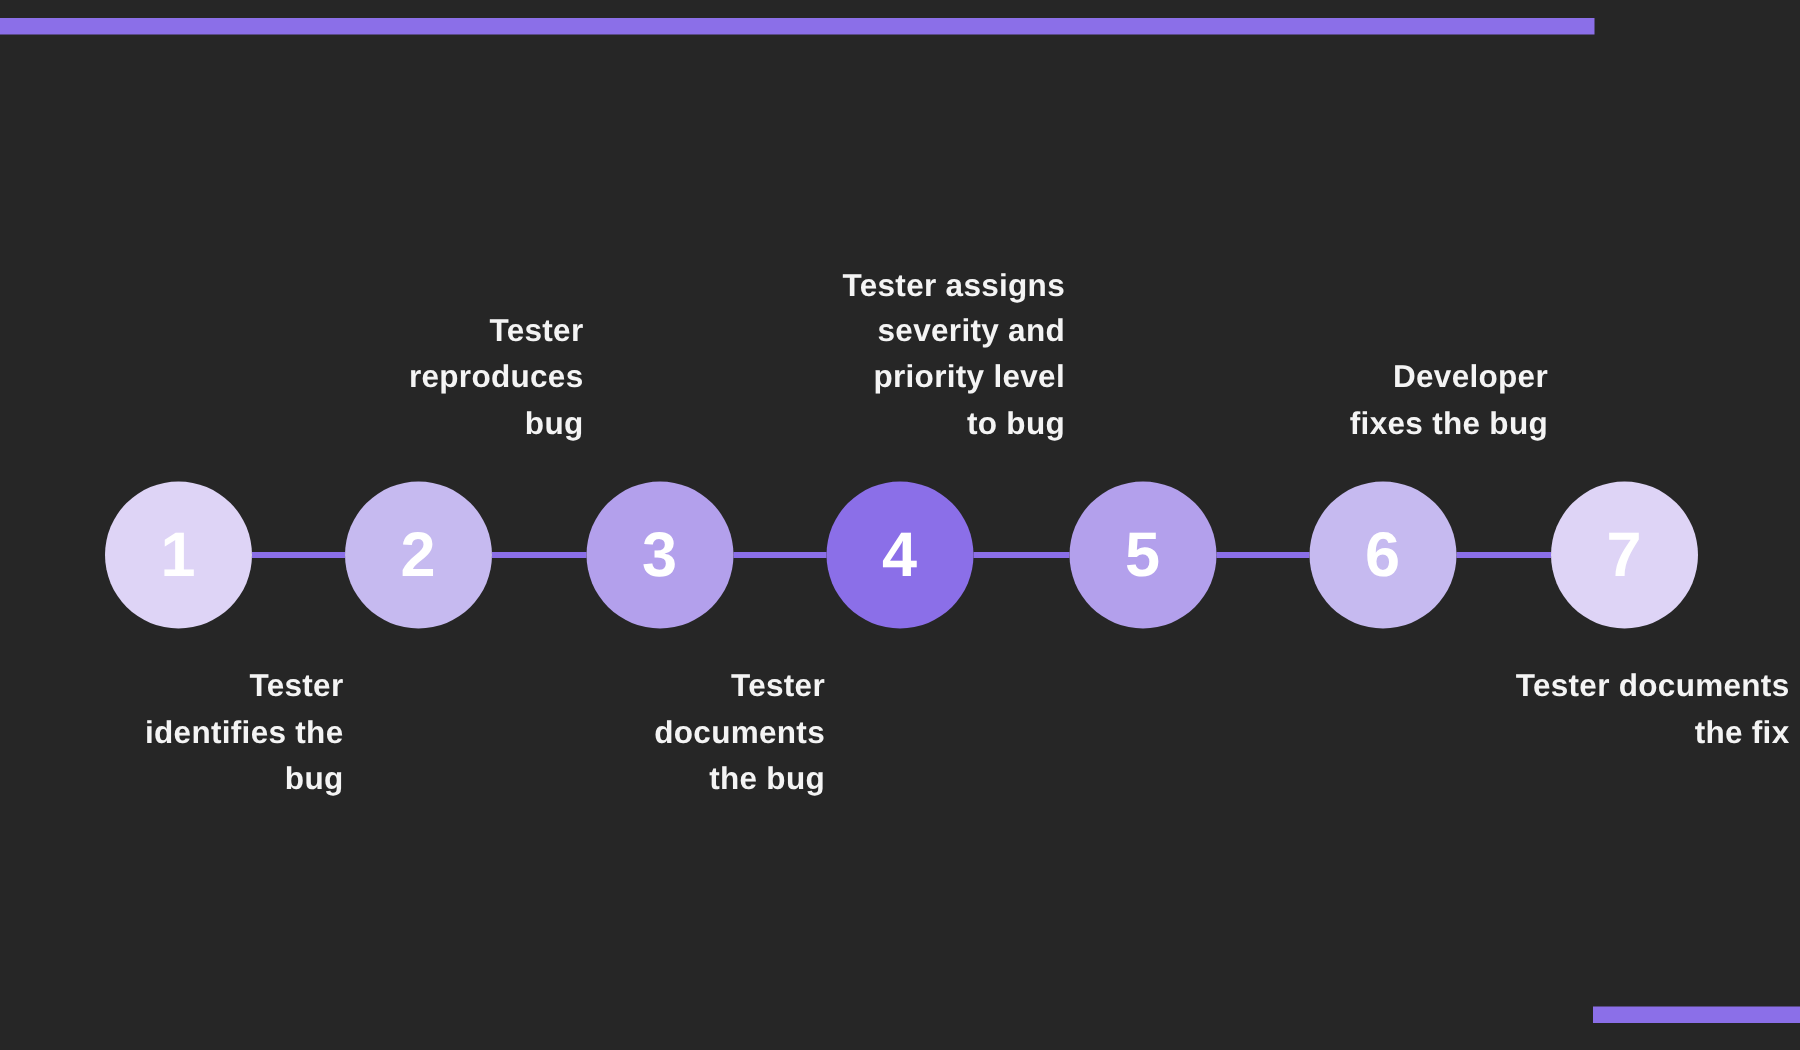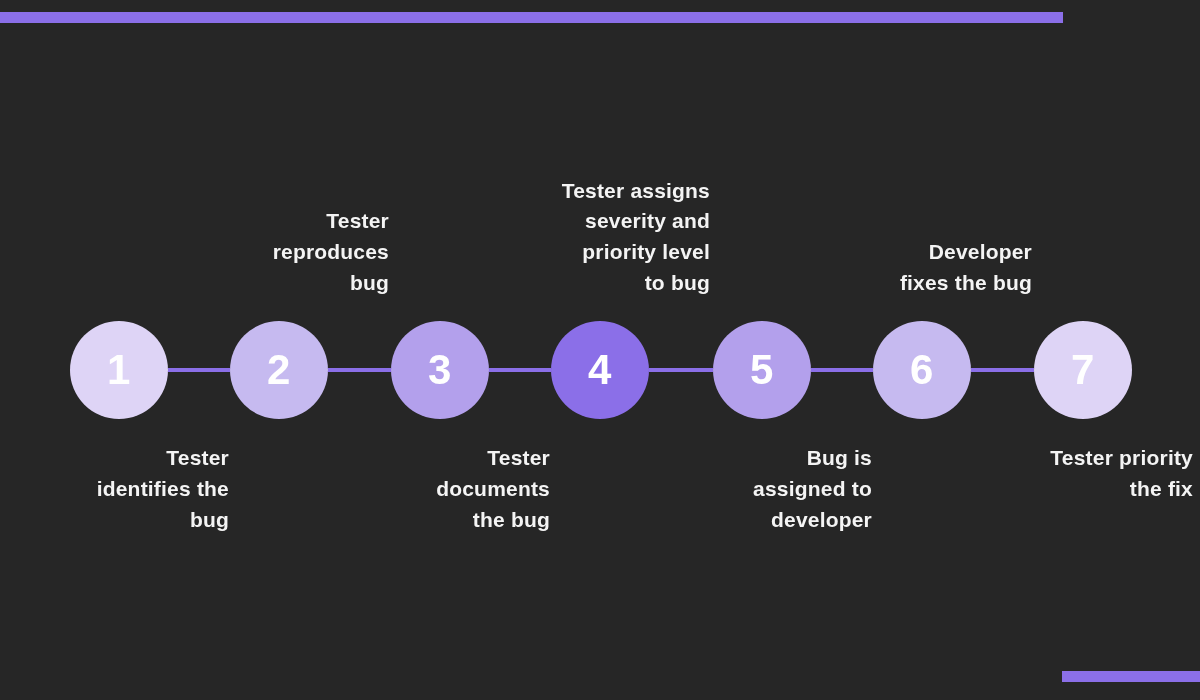--- a/index.html
+++ b/index.html
@@ -133,28 +133,25 @@
       <div class="node" style="left: 551px; background: rgb(139, 111, 232);">
         <span class="node-number" style="color: rgb(255, 255, 255);">4</span>
       </div>
       <div class="caption above" style="color: rgb(244, 244, 244); left: 490px; width: 220px;">Tester assigns
 severity and
 priority level
 to bug</div>
       <div class="node" style="left: 713px; background: rgb(179, 160, 236);">
         <span class="node-number" style="color: rgb(255, 255, 255);">5</span>
       </div>
-      <div class="caption below" style="color: rgb(244, 244, 244); left: 652px; width: 220px;">Bug is
-assigned to
-developer</div>
       <div class="node" style="left: 873px; background: rgb(198, 186, 240);">
         <span class="node-number" style="color: rgb(255, 255, 255);">6</span>
       </div>
       <div class="caption above" style="color: rgb(244, 244, 244); left: 812px; width: 220px;">Developer
 fixes the bug</div>
       <div class="node" style="left: 1034px; background: rgb(222, 212, 246);">
         <span class="node-number" style="color: rgb(255, 255, 255);">7</span>
       </div>
-      <div class="caption below" style="color: rgb(244, 244, 244); left: 973px; width: 220px;">Tester priority
+      <div class="caption below" style="color: rgb(244, 244, 244); left: 973px; width: 220px;">Tester documents
 the fix</div>
     </div>
 
 </div>
 
 </body></html>

